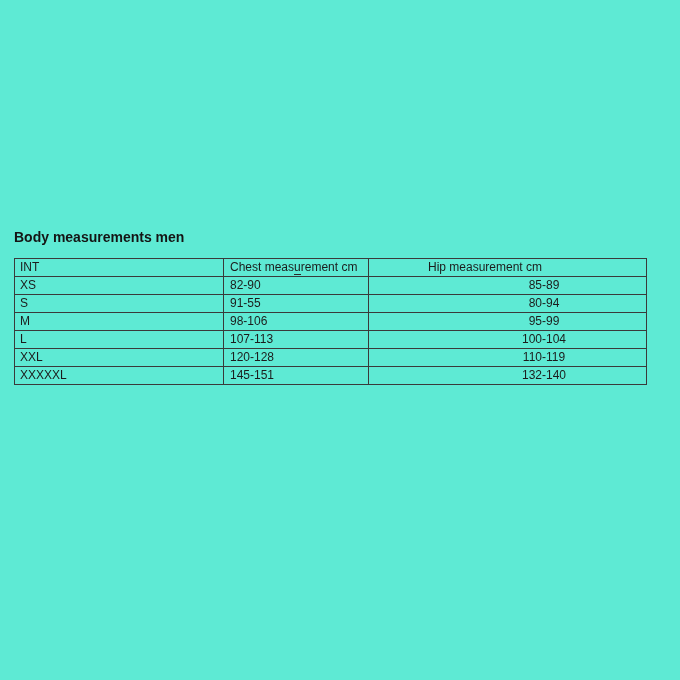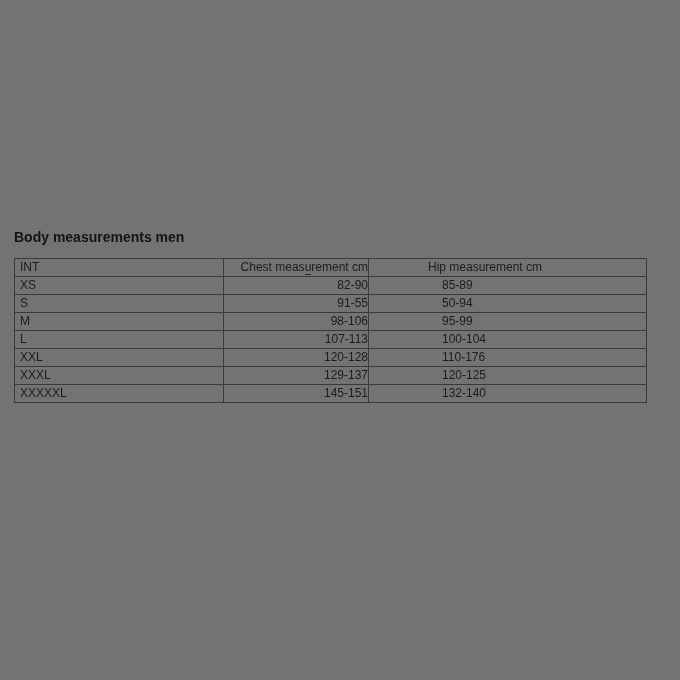--- a/index.html
+++ b/index.html
@@ -4,21 +4,21 @@
 <style>
   html, body {
     margin: 0;
     padding: 0;
     background: #ffffff;
   }
   .canvas {
     position: relative;
     width: 680px;
     height: 680px;
-    background: #737373;
+    background: #5eead4;
     overflow: hidden;
     font-family: "Liberation Sans", "DejaVu Sans", sans-serif;
     color: #1c1c1c;
   }
   .doc-title {
     position: absolute;
     left: 14px;
     top: 229px;
     font-size: 14px;
     font-weight: 700;
@@ -43,23 +43,23 @@
     padding: 0;
     font-size: 12px;
     font-weight: 400;
     color: #1c1c1c;
     line-height: 17px;
     white-space: nowrap;
     overflow: hidden;
     vertical-align: middle;
   }
   .size-table .col-int   { text-align: left; padding-left: 5px; }
-  .size-table .col-chest { text-align: right; padding-left: 6px; }
+  .size-table .col-chest { text-align: left; padding-left: 6px; }
   .size-table th.col-hip { text-align: center; padding-right: 45px; }
-  .size-table td.col-hip { text-align: left; padding-left: 73px; }
+  .size-table td.col-hip { text-align: center; padding-left: 73px; }
   .u-mark {
     border-bottom: 1px solid #2a2a2a;
   }
 </style>
 </head>
 <body>
 
 <div class="canvas">
 
   <div class="doc-title">Body measurements men</div>
@@ -79,41 +79,36 @@
     </thead>
     <tbody>
       <tr>
         <td class="col-int">XS</td>
         <td class="col-chest">82-90</td>
         <td class="col-hip">85-89</td>
       </tr>
       <tr>
         <td class="col-int">S</td>
         <td class="col-chest">91-55</td>
-        <td class="col-hip">50-94</td>
+        <td class="col-hip">80-94</td>
       </tr>
       <tr>
         <td class="col-int">M</td>
         <td class="col-chest">98-106</td>
         <td class="col-hip">95-99</td>
       </tr>
       <tr>
         <td class="col-int">L</td>
         <td class="col-chest">107-113</td>
         <td class="col-hip">100-104</td>
       </tr>
       <tr>
         <td class="col-int">XXL</td>
         <td class="col-chest">120-128</td>
-        <td class="col-hip">110-176</td>
-      </tr>
-      <tr>
-        <td class="col-int">XXXL</td>
-        <td class="col-chest">129-137</td>
-        <td class="col-hip">120-125</td>
+        <td class="col-hip">110-119</td>
       </tr>
       <tr>
         <td class="col-int">XXXXXL</td>
         <td class="col-chest">145-151</td>
         <td class="col-hip">132-140</td>
       </tr>
     </tbody>
   </table>
 
 </div>

